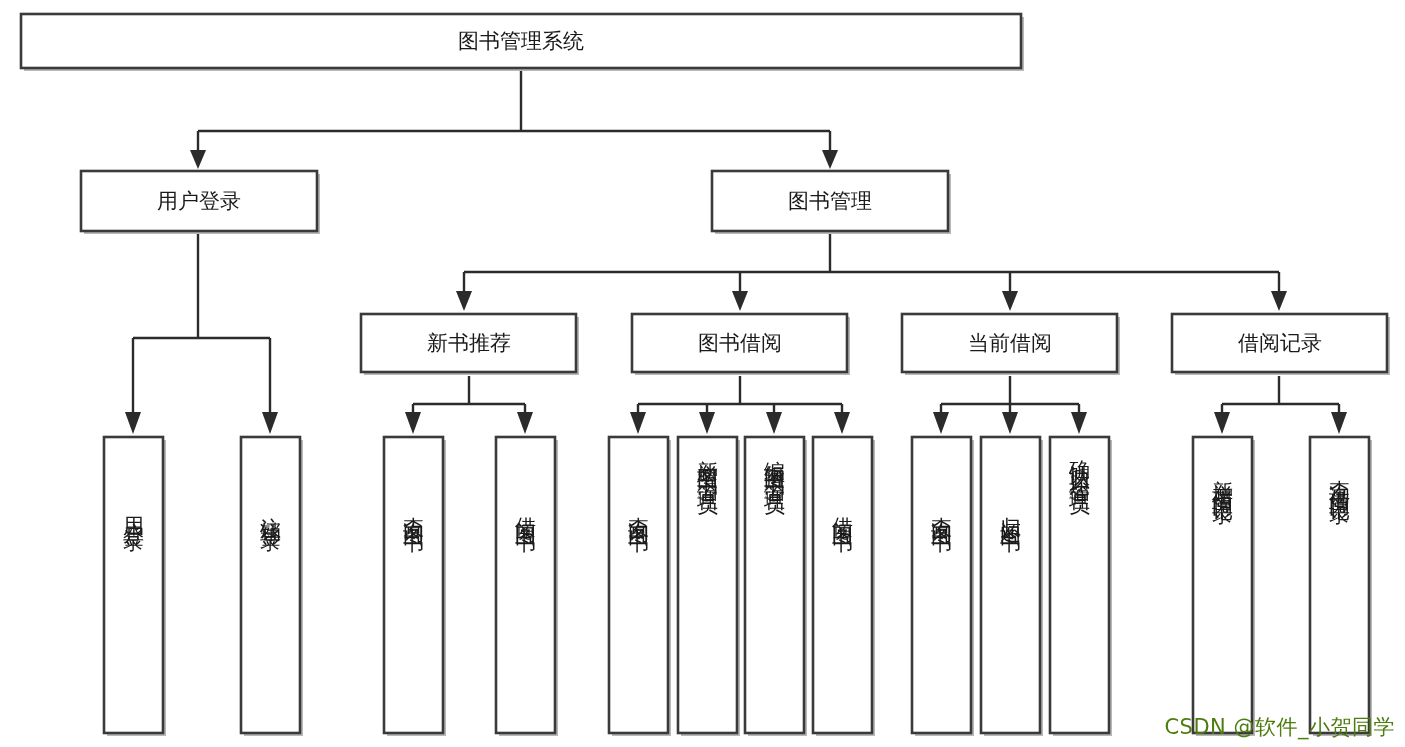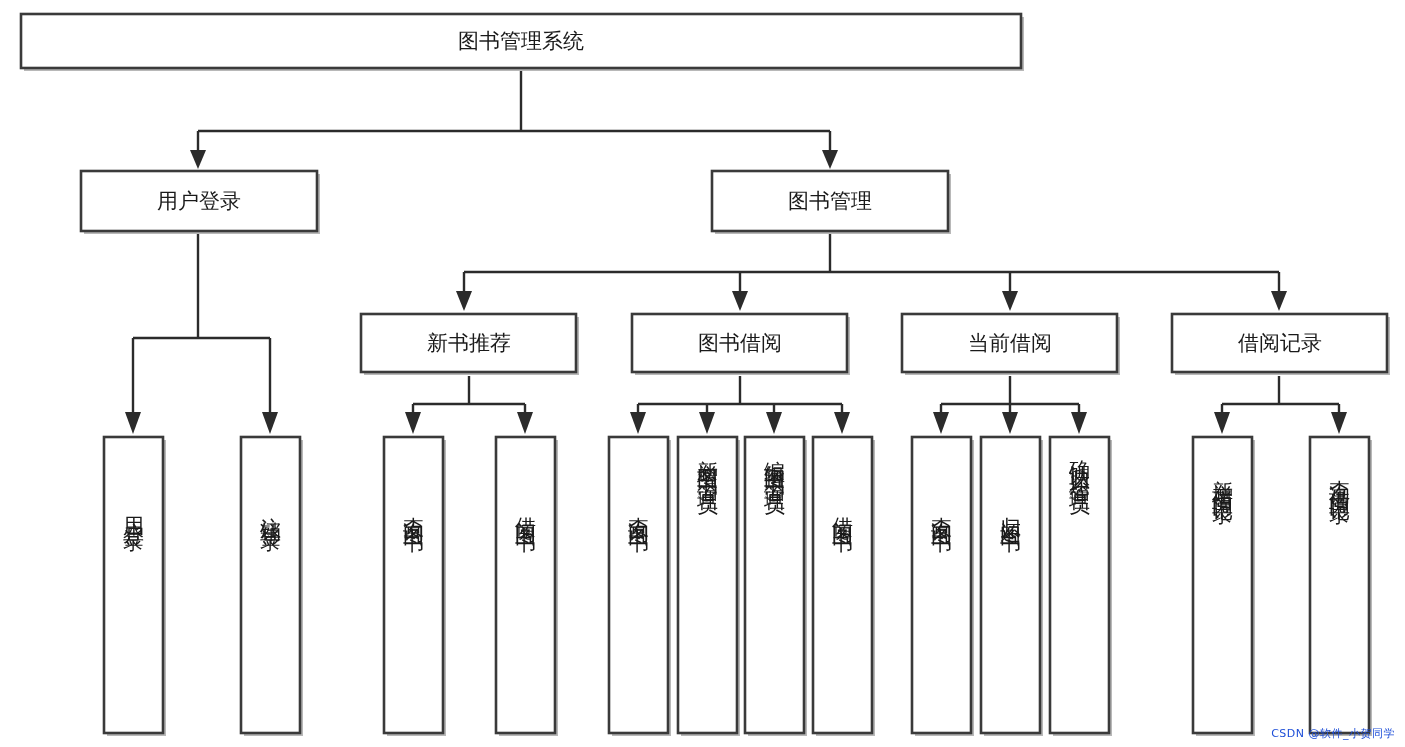--- a/index.html
+++ b/index.html
@@ -69,22 +69,22 @@
     line-height: 1.34;
     letter-spacing: 5px;
     color: #1a1a1a;
     white-space: nowrap;
   }
   #watermark {
     position: absolute;
     right: 10px;
     bottom: 6px;
     font-family: "DejaVu Sans", "Liberation Sans", sans-serif;
-    font-size: 11px;
-    color: #1d4ed8;
+    font-size: 21px;
+    color: #4d7c0f;
     letter-spacing: 0.5px;
     user-select: none;
   }
 </style>
 </head>
 <body>
 
 <div id="diagram-root">
 
   <svg id="tree-svg" viewBox="0 0 1405 747">

